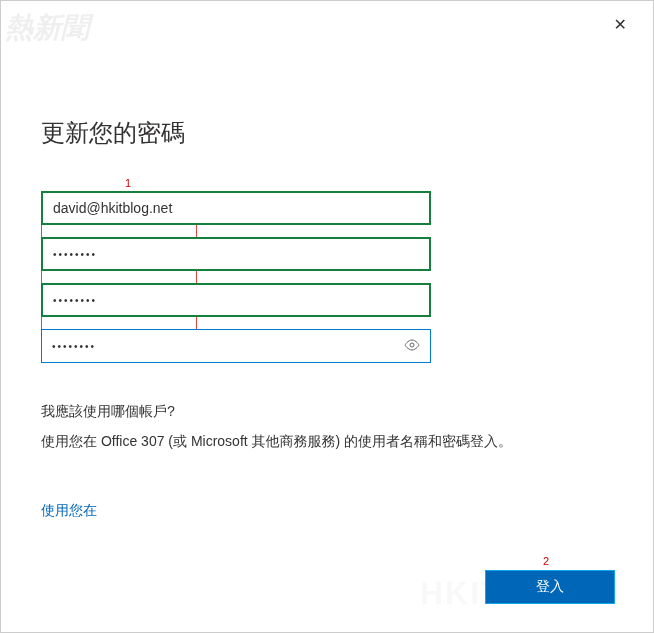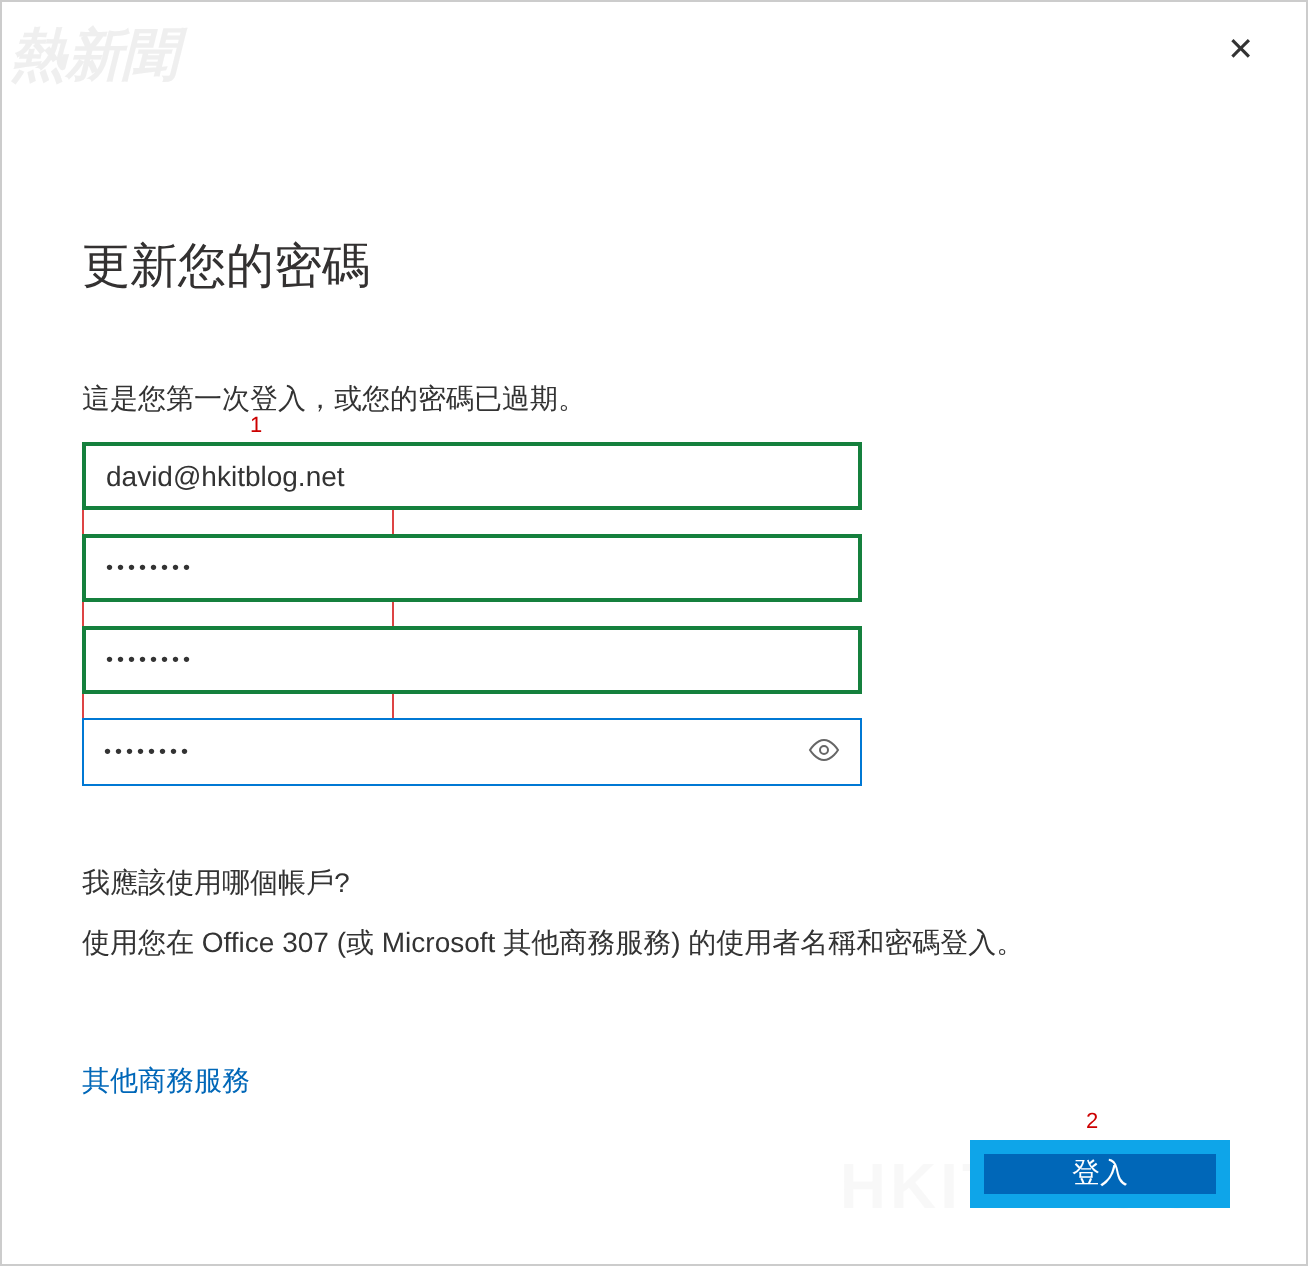--- a/index.html
+++ b/index.html
@@ -141,21 +141,21 @@
     .button-row {
       position: absolute;
       bottom: 28px;
       right: 38px;
     }
     .signin-btn {
       width: 130px;
       height: 34px;
       background: #0067b8;
       color: #fff;
-      border: 7px solid #0ea5e9;
+      border: 1px solid #0ea5e9;
       font-size: 14px;
       cursor: pointer;
       position: relative;
     }
     .ann-2 {
       top: -15px;
       left: 58px;
     }
     .inputs-wrapper {
       position: relative;
@@ -167,21 +167,20 @@
 
 <div class="watermark-top">熱新聞</div>
 <div class="watermark-bottom">HKITBLOG</div>
 
 <div class="close-btn">
   <span>✕</span>
 </div>
 
 <div class="content">
   <h1 class="title">更新您的密碼</h1>
-  <p class="subtitle">這是您第一次登入，或您的密碼已過期。</p>
 
   <div class="inputs-wrapper">
     <span class="annotation ann-1">1</span>
     <div class="red-box-overlay red-overlay-1"></div>
 
     <div class="input-field">
       <span class="input-text">david@hkitblog.net</span>
     </div>
 
     <div class="input-field">
@@ -201,19 +200,19 @@
         </svg>
       </span>
     </div>
   </div>
 
   <div class="help-section">
     <p class="help-question">我應該使用哪個帳戶?</p>
     <p class="help-text">使用您在 Office 307 (或 Microsoft 其他商務服務) 的使用者名稱和密碼登入。</p>
   </div>
 
-  <a class="privacy-link">其他商務服務</a>
+  <a class="privacy-link">使用您在</a>
 </div>
 
 <div class="button-row">
   <span class="annotation ann-2">2</span>
   <button class="signin-btn">登入</button>
 </div>
 
 </body></html>

